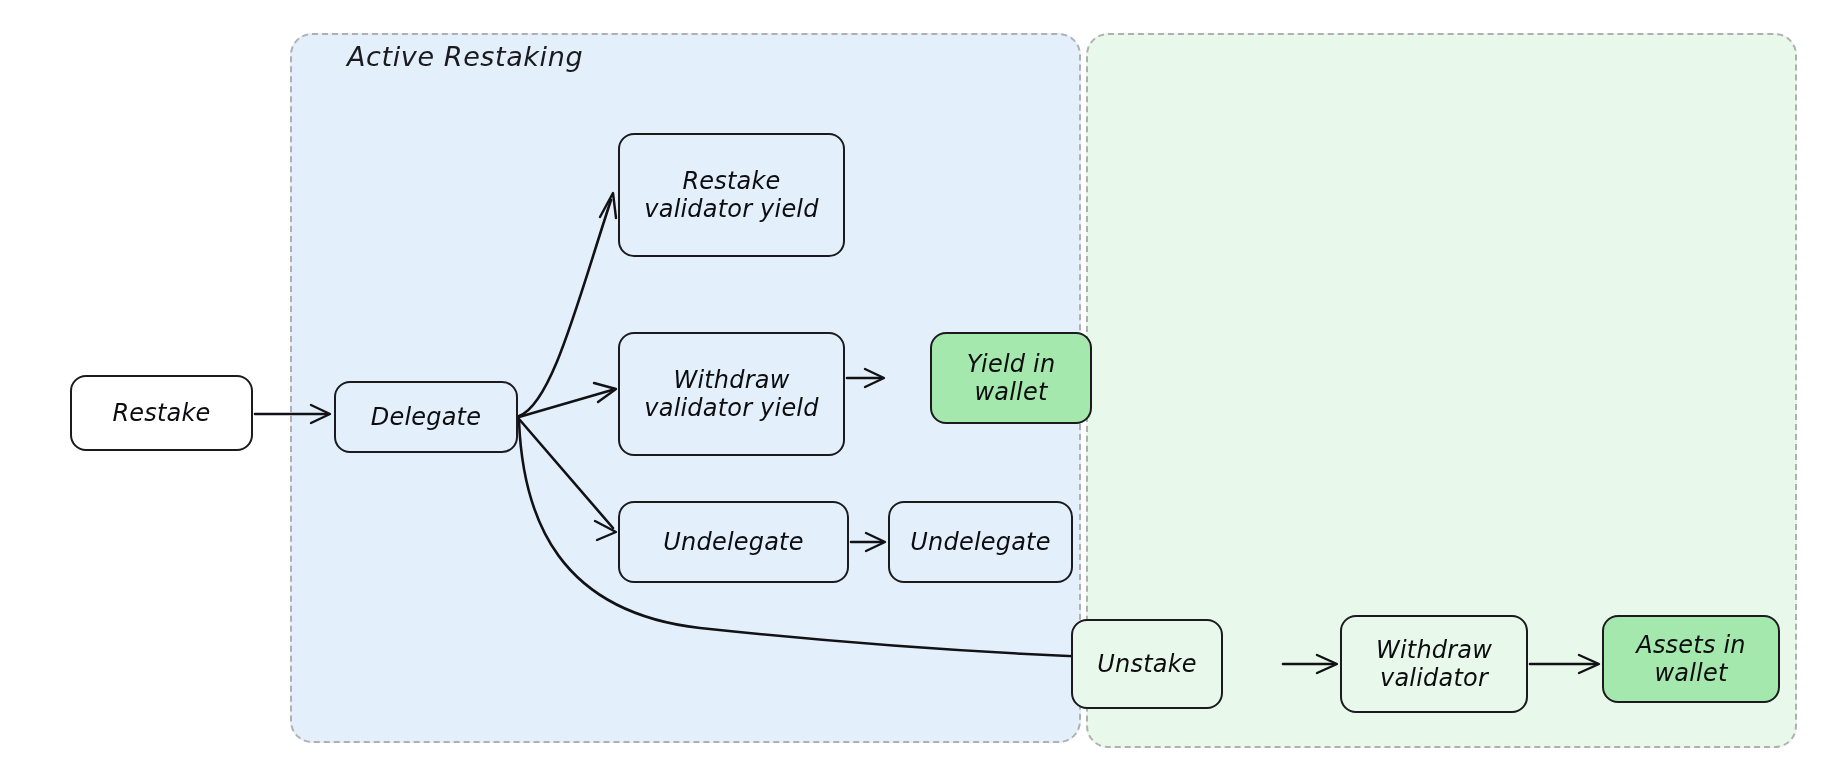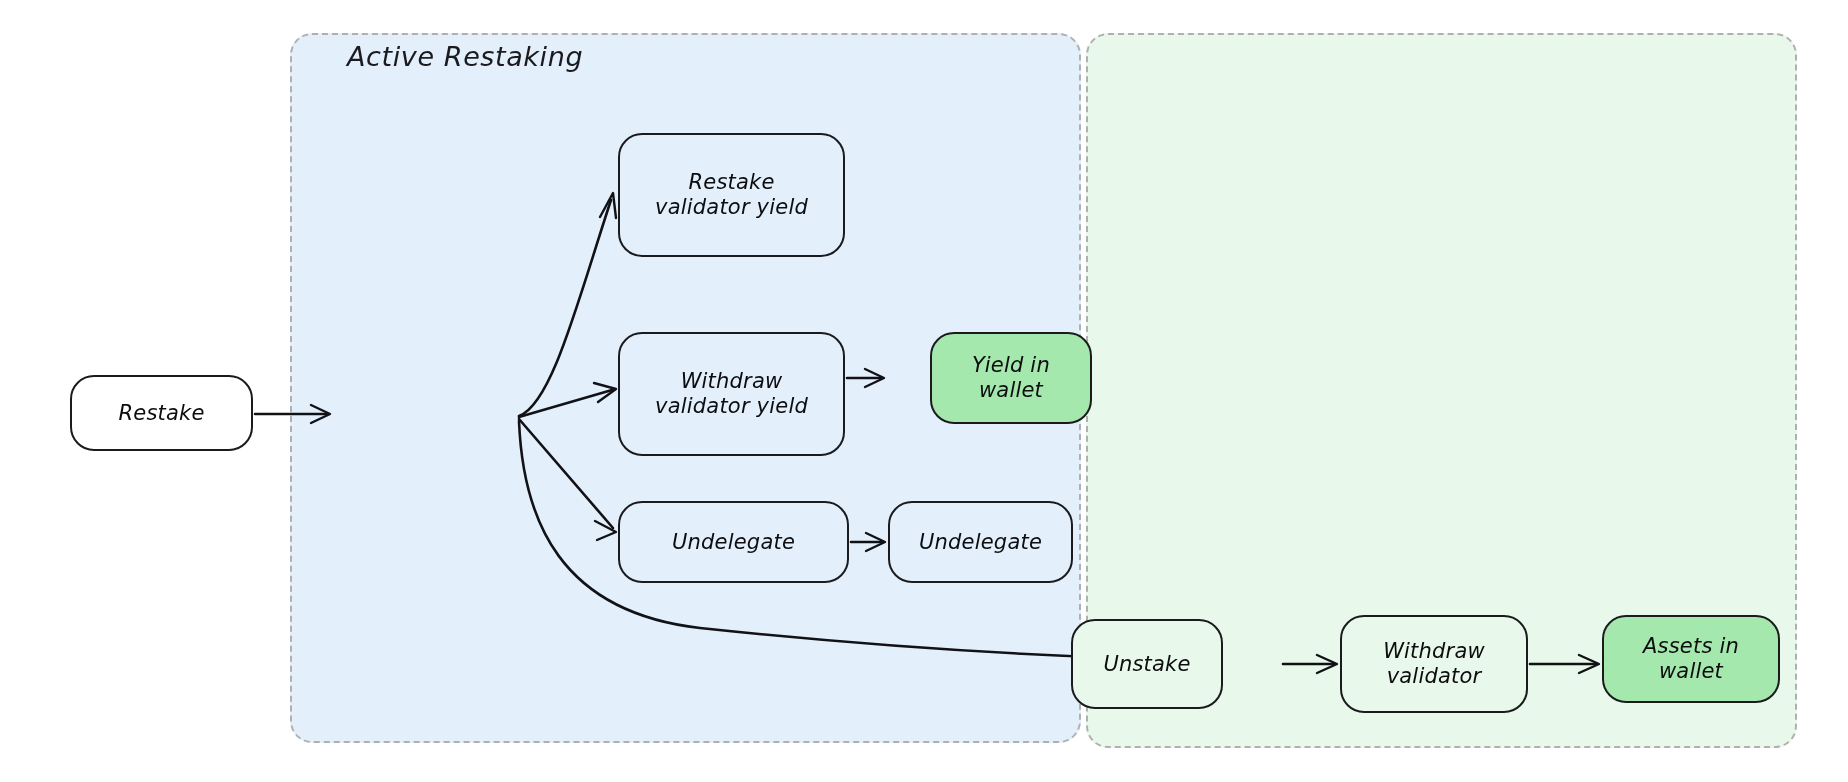--- a/index.html
+++ b/index.html
@@ -34,27 +34,27 @@
     font-style: italic;
     font-weight: 400;
     color: #1b1b1f;
     letter-spacing: 0.6px;
     white-space: nowrap;
   }
   .node {
     position: absolute;
     box-sizing: border-box;
     border: 2.6px solid #1b1b1f;
-    border-radius: 24px;
+    border-radius: 16px;
     display: flex;
     align-items: center;
     justify-content: center;
     text-align: center;
     font-family: "DejaVu Sans", sans-serif;
-    font-size: 21px;
+    font-size: 24px;
     font-style: italic;
     line-height: 1.18;
     color: #0d0d10;
     padding: 4px 24px;
     white-space: pre-line;
     letter-spacing: 0.2px;
   }
   .node.plain-white { background: #ffffff; }
   .node.on-blue    { background: #e3f0fb; }
   .node.on-green   { background: #e8f8ea; }
@@ -135,20 +135,21 @@
     </g>
 
     <g>
       <path class="edge" d="M 1530 664 L 1596 664" style="stroke: rgb(18, 18, 22);"></path>
       <path class="arrowhead" d="M 1579 655 L 1599 664 L 1579 673" style="stroke: rgb(18, 18, 22);"></path>
     </g>
   </svg>
 
   <div class="node plain-white" id="node-restake" style="left: 70px; top: 375px; width: 183px; height: 76px; border-color: rgb(27, 27, 31);">Restake</div>
 
+  <div class="node on-blue" id="node-delegate" style="left: 334px; top: 381px; width: 184px; height: 72px; border-color: rgb(27, 27, 31);">Delegate</div>
 
   <div class="node on-blue" id="node-restake-yield" style="left: 618px; top: 133px; width: 227px; height: 124px; border-color: rgb(27, 27, 31);">Restake
 validator yield</div>
 
   <div class="node on-blue" id="node-withdraw-yield" style="left: 618px; top: 332px; width: 227px; height: 124px; border-color: rgb(27, 27, 31);">Withdraw
 validator yield</div>
 
   <div class="node highlight-green" id="node-yield-in-wallet" style="left: 930px; top: 332px; width: 162px; height: 92px; border-color: rgb(27, 27, 31);">Yield in
 wallet</div>
 

